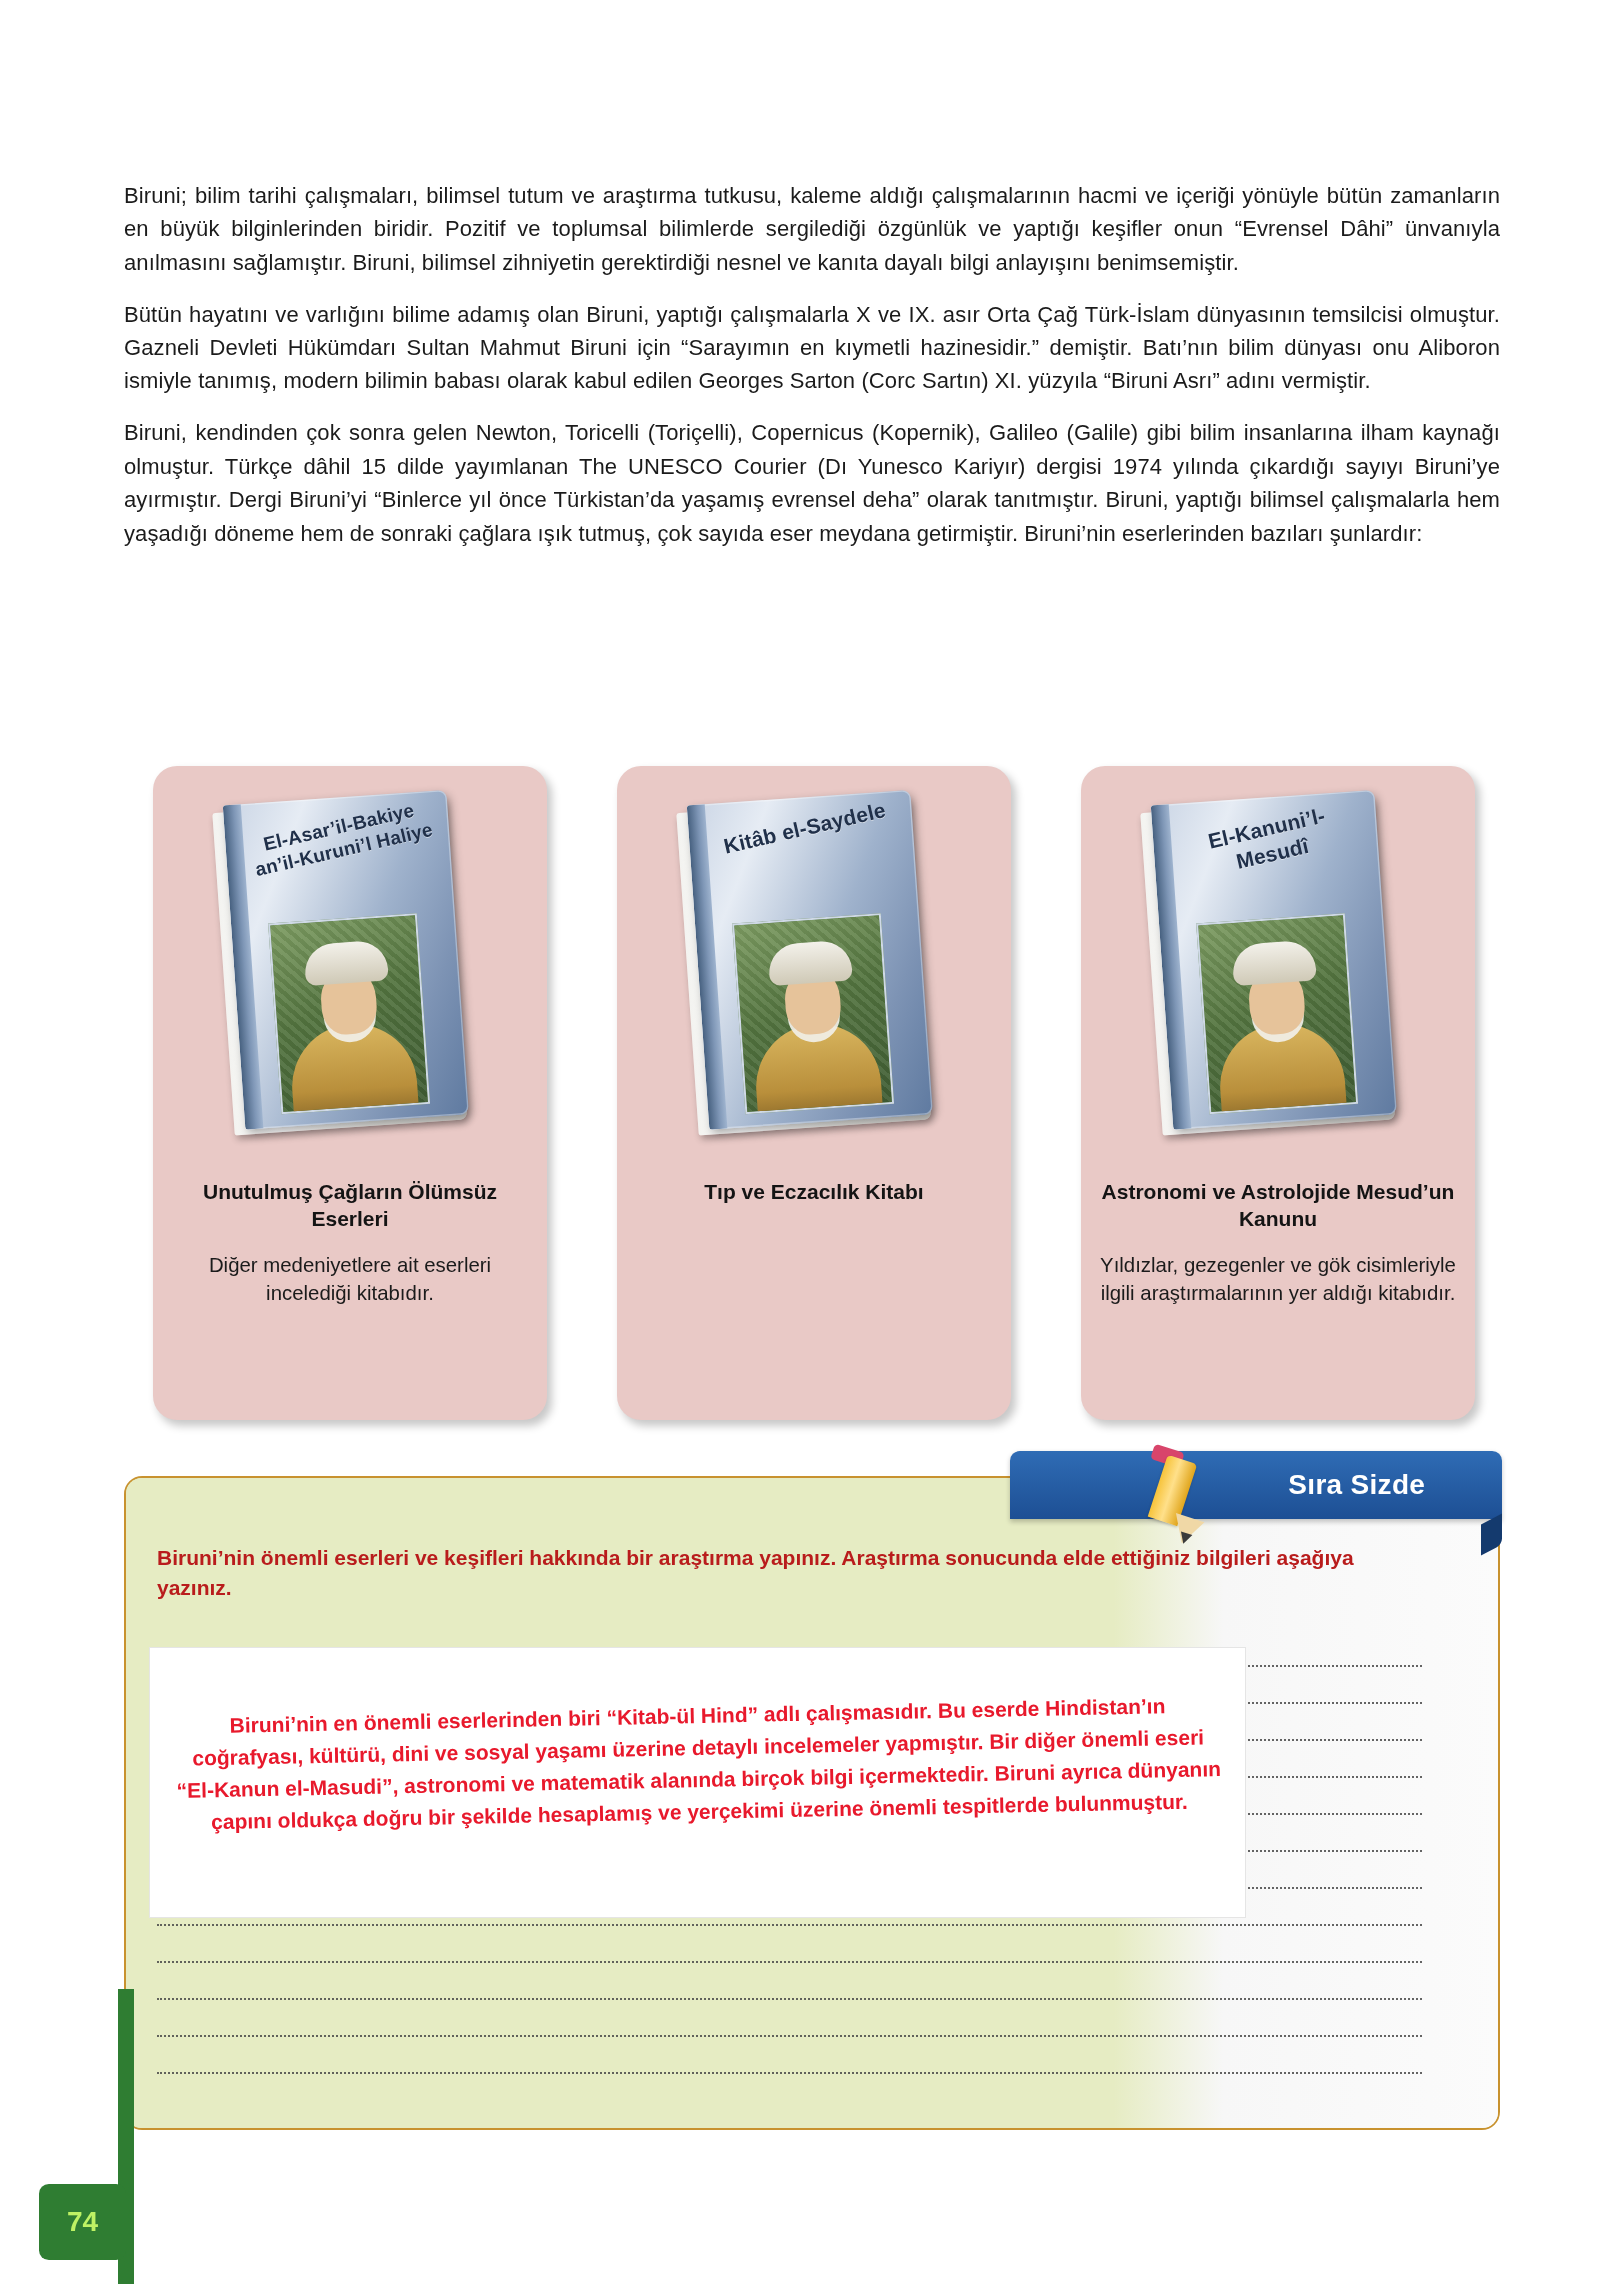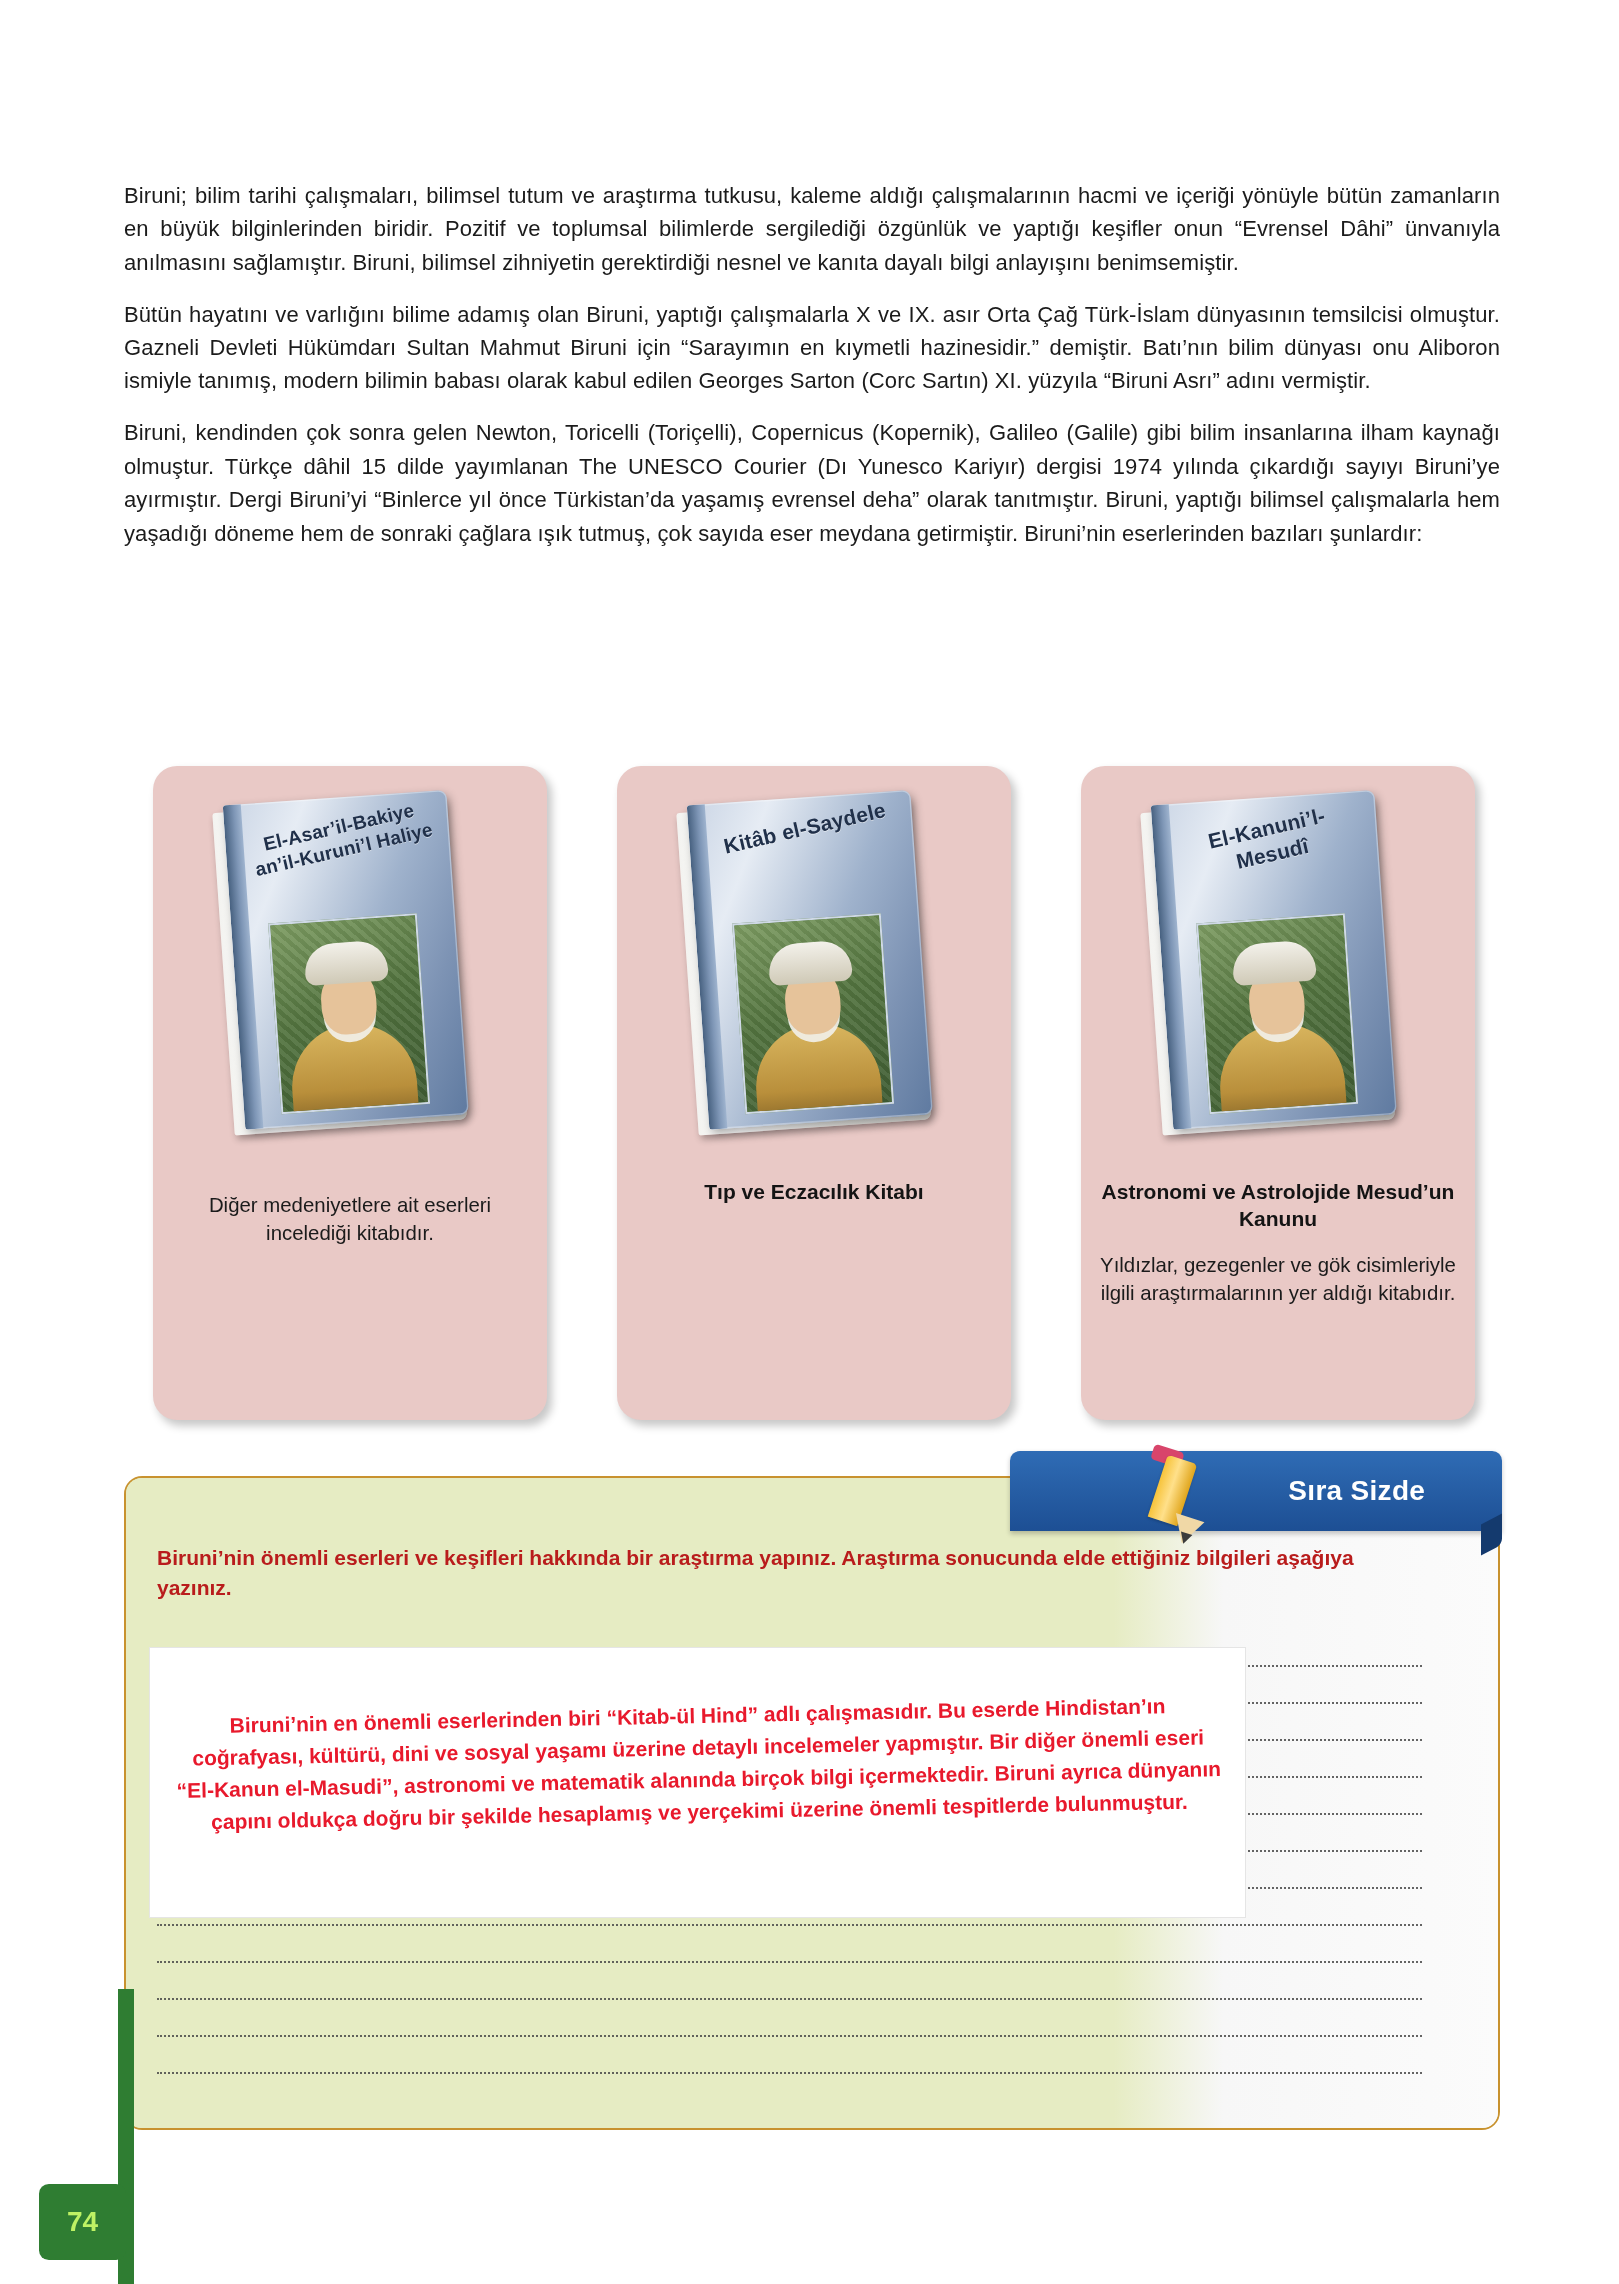--- a/index.html
+++ b/index.html
@@ -206,21 +206,21 @@
     overflow: hidden;
     background:
       linear-gradient(90deg, #e6ecc3 0%, #e6ecc3 72%, #f7f7f7 80%, #fbfbfb 100%);
   }
 
   .tab {
     position: absolute;
     right: -4.2px;
     top: -27px;
     width: 492px;
-    height: 80px;
+    height: 68px;
     background: linear-gradient(180deg,#2f6cb5 0%, #1d4f94 100%);
     border-radius: 9.8px 9.8px 0 0;
     display: flex;
     align-items: center;
     justify-content: flex-end;
     padding-right: 77px;
     box-shadow: 0 2.8px 5.6px rgba(0,0,0,0.22);
   }
   .tab-label {
     color: #ffffff;
@@ -377,20 +377,21 @@
             <div class="portrait">
               <div class="bg"></div>
               <div class="robe"></div>
               <div class="beard"></div>
               <div class="face"></div>
               <div class="turban"></div>
             </div>
           </div>
         </div>
       </div>
+      <div class="card-title">Unutulmuş Çağların Ölümsüz Eserleri</div>
       <div class="card-desc">Diğer medeniyetlere ait eserleri incelediği kitabıdır.</div>
     </div>
 
     <div class="card">
       <div class="book-wrap">
         <div class="book">
           <div class="pages"></div>
           <div class="cover">
             <div class="spine"></div>
             <div class="book-title">Kitâb el-Saydele</div>

